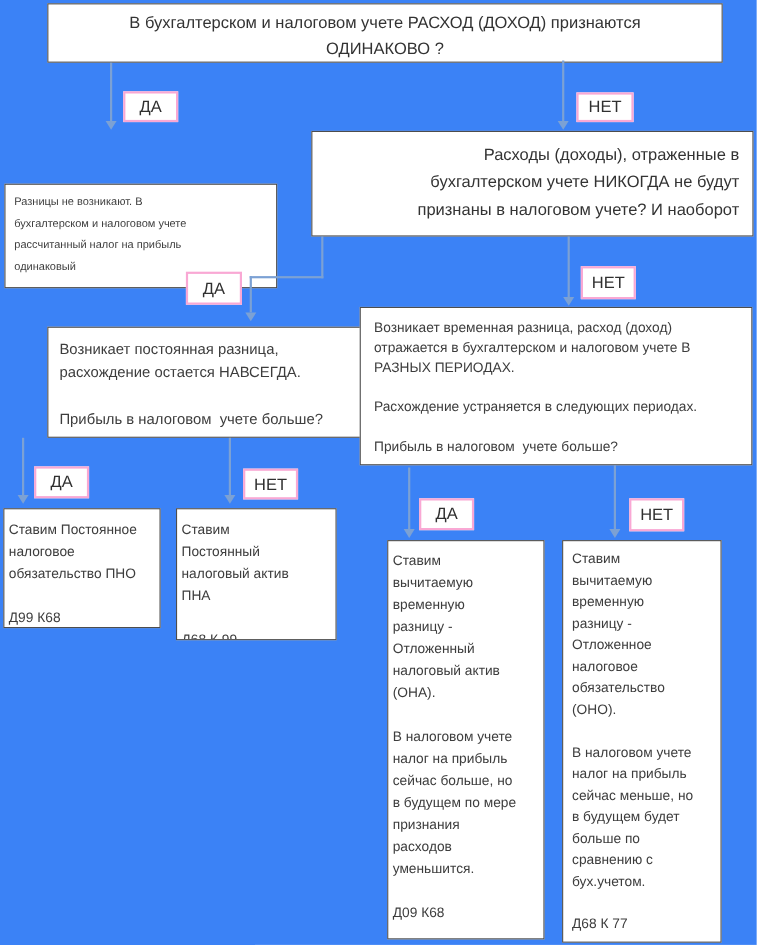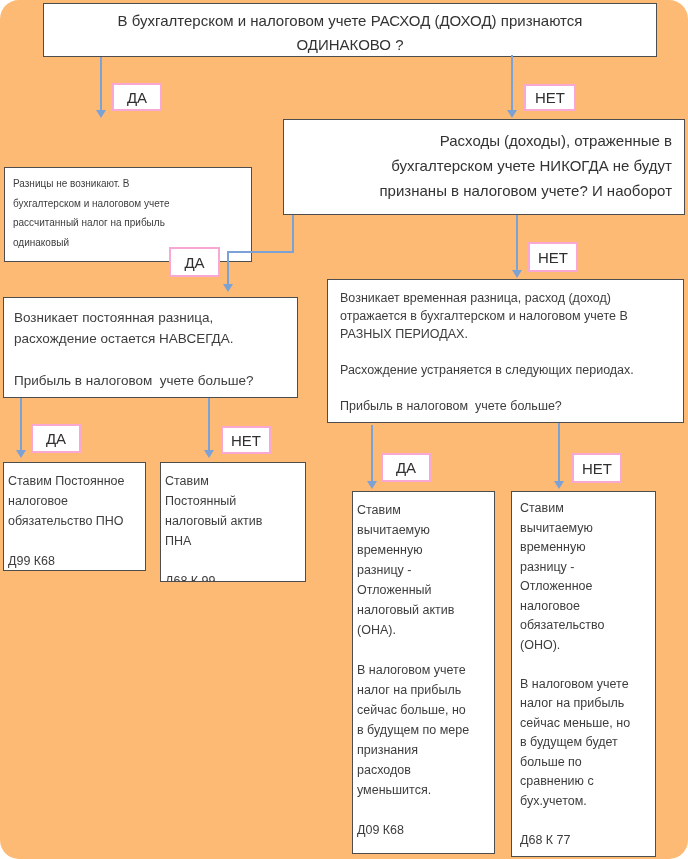--- a/index.html
+++ b/index.html
@@ -1,38 +1,38 @@
 <!DOCTYPE html>
 <html lang="ru"><head>
 <meta charset="utf-8">
 <style>
   html,body{margin:0;padding:0;background:#ffffff;}
   .stage{
-    position:relative;width:688px;height:859px;background:#fdba74;
+    position:relative;width:688px;height:859px;background:#3b82f6;
     font-family:"Liberation Sans","DejaVu Sans",sans-serif;
-    color:#3d3d3d;overflow:hidden;border-radius:19px;
+    color:#3d3d3d;overflow:hidden;
   }
   .box{
     position:absolute;box-sizing:border-box;background:#ffffff;
     border:1.5px solid #4d4d4d;white-space:pre-wrap;overflow:hidden;
   }
   .lbl{
     position:absolute;box-sizing:border-box;background:#ffffff;
     border:2px solid #f9a8d4;display:flex;align-items:center;justify-content:center;
     font-size:15px;color:#303030;
   }
   .vl{position:absolute;width:2px;background:#7CA1D4;}
   .hl{position:absolute;height:2px;background:#7CA1D4;}
   .ah{position:absolute;width:0;height:0;
       border-left:5px solid transparent;border-right:5px solid transparent;
       border-top:8px solid #7CA1D4;}
   .q{text-align:center;font-size:15px;line-height:24px;padding-top:5px;color:#333;}
   .t-nodiff{font-size:10px;line-height:19.5px;padding:6px 8px;margin-top:48px;}
   .t-never{font-size:15px;line-height:25px;padding:8px 12px;color:#333;text-align:right;}
-  .t-perm{font-size:13.5px;line-height:21px;padding:9px 10px;}
+  .t-perm{font-size:13.5px;line-height:21px;padding:9px 10px;margin-left:40px;}
   .t-temp{font-size:12.5px;line-height:18px;padding:9px 12px;}
   .t-small{font-size:12.5px;line-height:20px;padding:8px 4px;}
   .t-ono{font-size:12.5px;line-height:19.5px;padding:7px 8px;}
 </style>
 </head>
 <body>
 
 <div class="stage">
 
   <div class="box q" style="left:43px;top:3px;width:614px;height:54px;">В бухгалтерском и налоговом учете РАСХОД (ДОХОД) признаются

